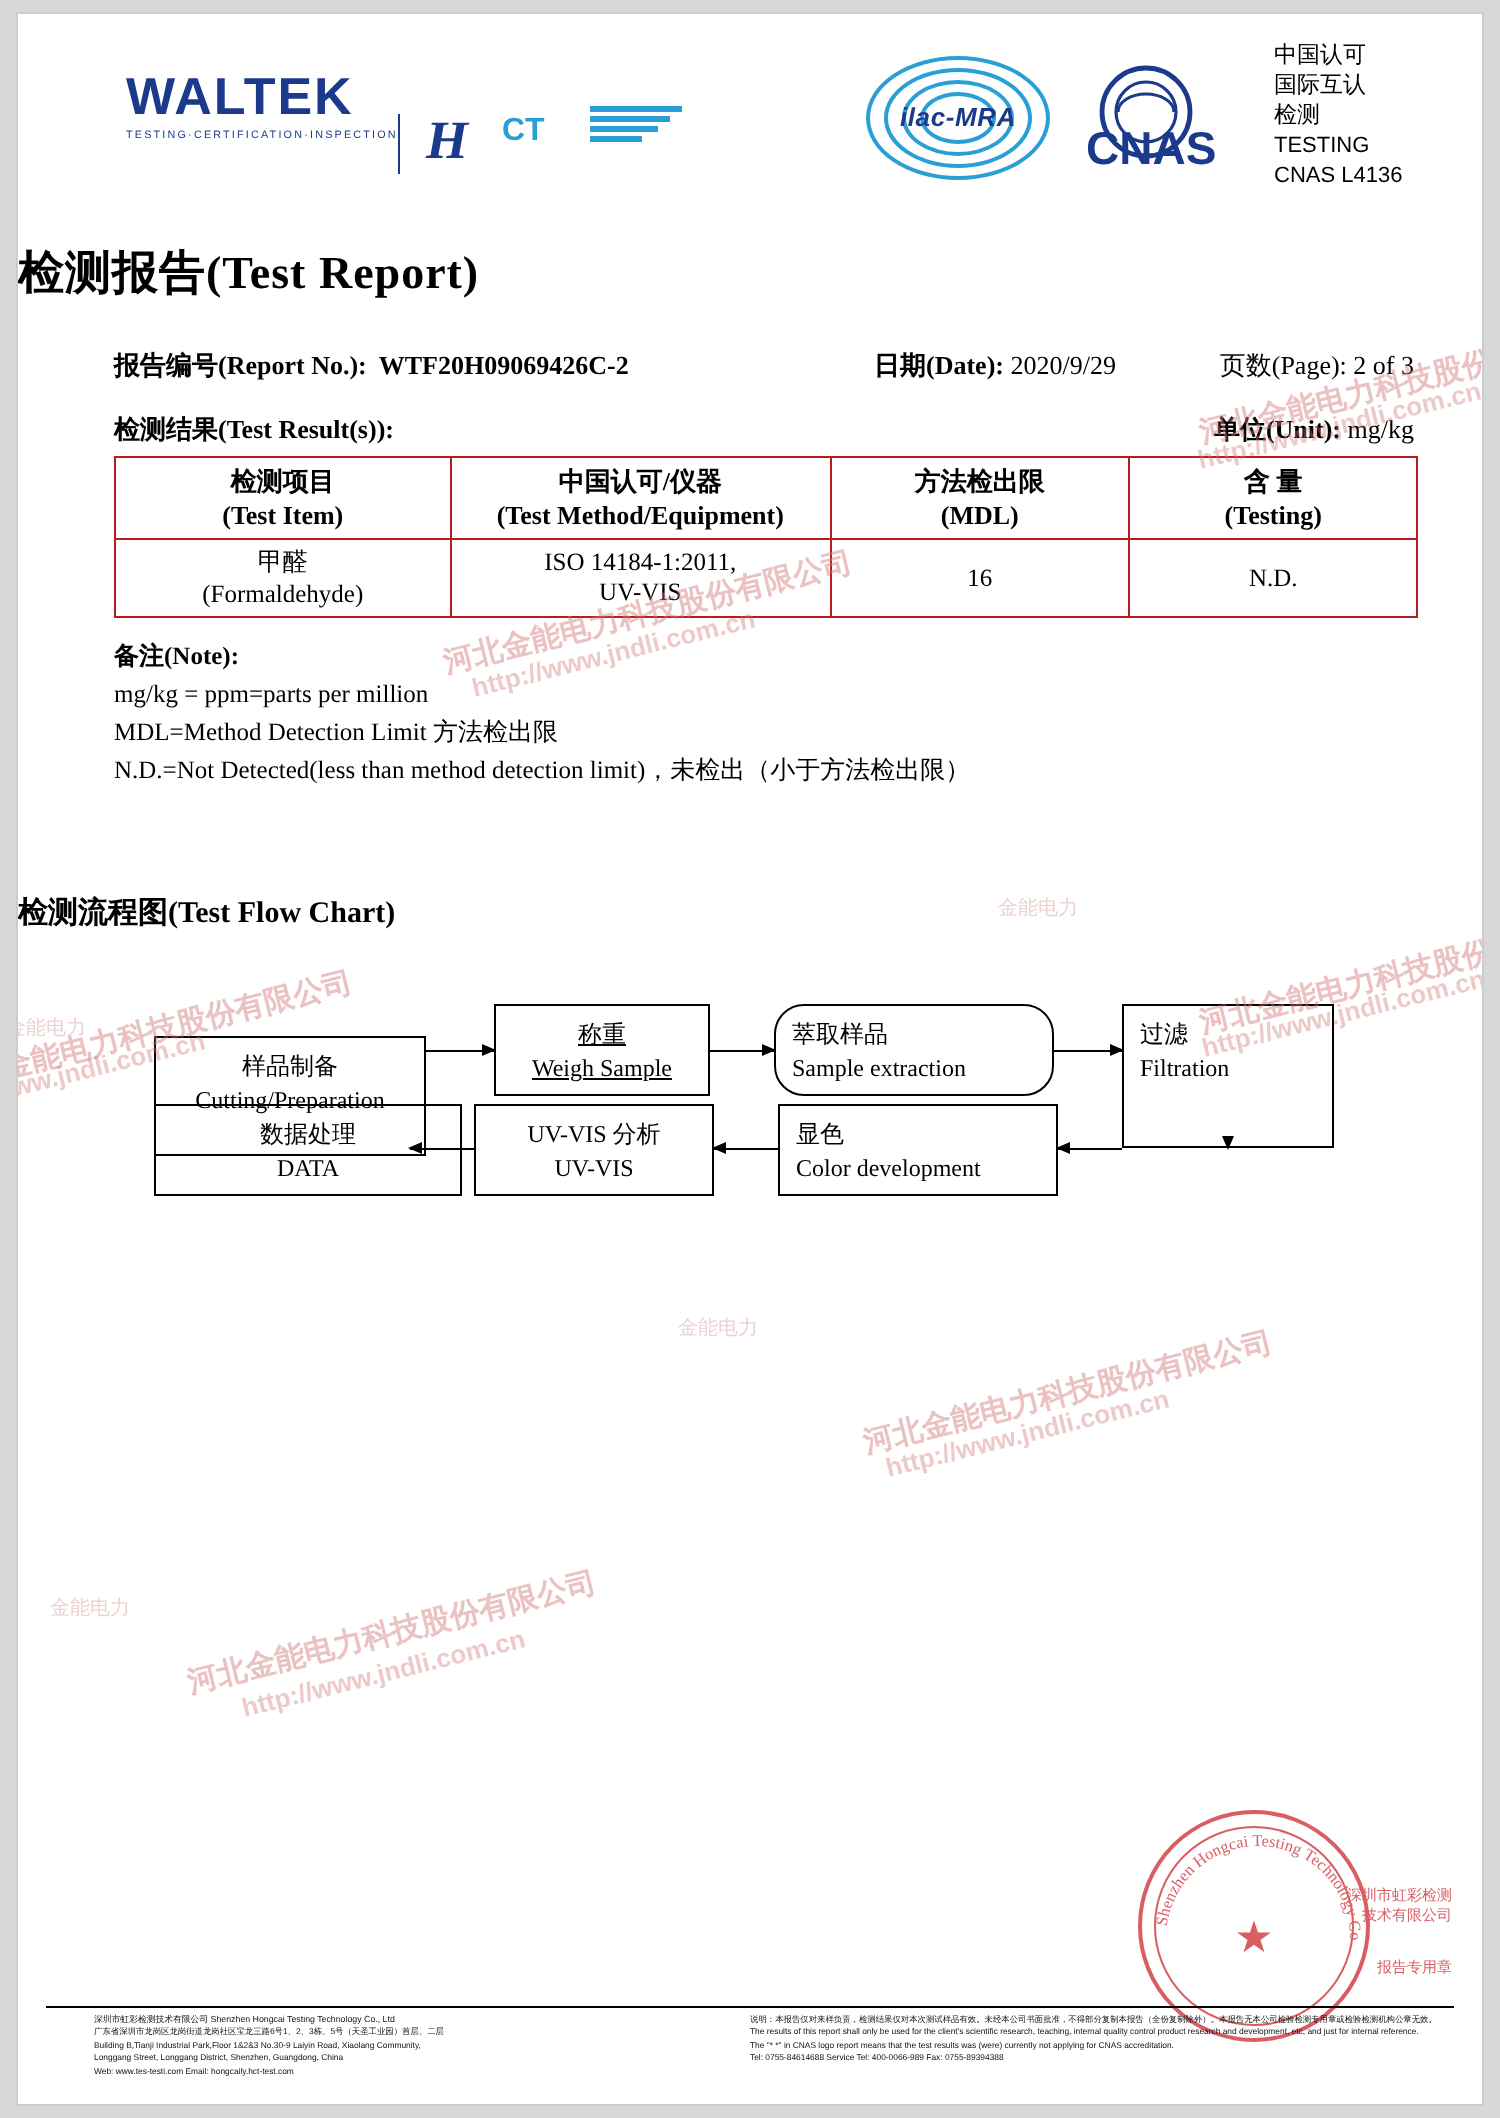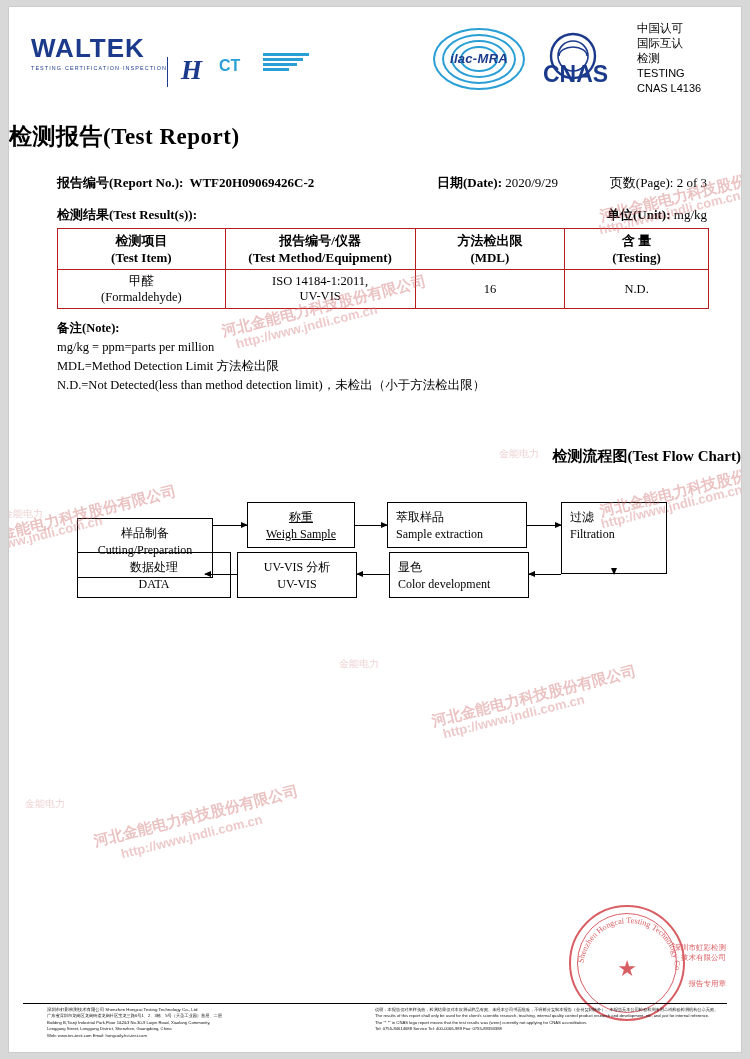--- a/index.html
+++ b/index.html
@@ -21,21 +21,21 @@
     overflow: hidden;
   }
 
   
   .header {
     position: relative;
     height: 100px;
   }
   .logo-waltek {
     position: absolute;
-    left: 22px; top: 28px;
+    left: 54px; top: 28px;
     width: 280px;
   }
   .waltek-word {
     font-family: "Liberation Sans", sans-serif;
     font-weight: bold;
     font-size: 26px;
     letter-spacing: 1px;
     color: #1b3a8c;
     line-height: 1;
   }
@@ -192,21 +192,21 @@
   
   .note {
     margin: 10px 34px 0 48px;
     font-size: 12.5px;
     line-height: 19px;
   }
   .note .note-title { font-weight: bold; }
 
   
   .flow-title {
-    text-align: right;
+    text-align: left;
     font-weight: bold;
     font-size: 15px;
     margin-top: 52px;
   }
   .flow-area {
     position: relative;
     margin: 14px 0 0 0;
     height: 140px;
   }
   .fbox {
@@ -402,21 +402,21 @@
   </div>
 
   <table class="results">
     <thead>
       <tr>
         <th class="col-item">
           <span class="l1">检测项目</span>
           <span class="l2">(Test Item)</span>
         </th>
         <th class="col-method">
-          <span class="l1">报告编号/仪器</span>
+          <span class="l1">中国认可/仪器</span>
           <span class="l2">(Test Method/Equipment)</span>
         </th>
         <th class="col-mdl">
           <span class="l1">方法检出限</span>
           <span class="l2">(MDL)</span>
         </th>
         <th class="col-content">
           <span class="l1">含 量</span>
           <span class="l2">(Testing)</span>
         </th>
@@ -454,21 +454,21 @@
       <span class="en">Cutting/Preparation</span>
     </div>
     <div class="arrow right" style="left:204px; top:45px; width:34px;"></div>
 
     <div class="fbox center" style="left:238px; top:22px; width:108px; height:46px;text-decoration:underline;">
       <span class="cn">称重</span>
       <span class="en">Weigh Sample</span>
     </div>
     <div class="arrow right" style="left:346px; top:45px; width:32px;"></div>
 
-    <div class="fbox" style="left:378px; top:22px; width:140px; height:46px;">
+    <div class="fbox" style="left:378px; top:22px; width:140px; height:46px;border-radius:15px;">
       <span class="cn">萃取样品</span>
       <span class="en">Sample extraction</span>
     </div>
     <div class="arrow right" style="left:518px; top:45px; width:34px;"></div>
 
     <div class="fbox" style="left:552px; top:22px; width:106px; height:72px;">
       <span class="cn">过滤</span>
       <span class="en">Filtration</span>
     </div>
 

